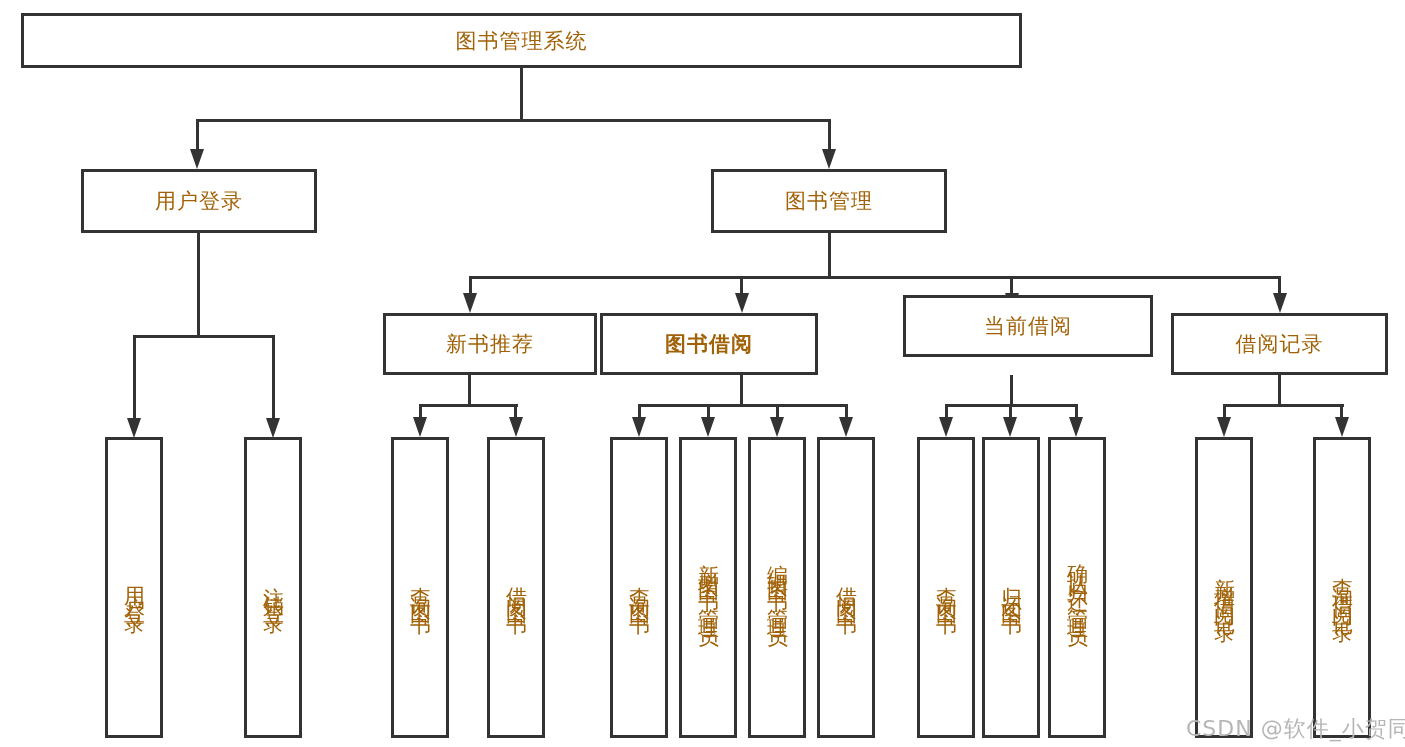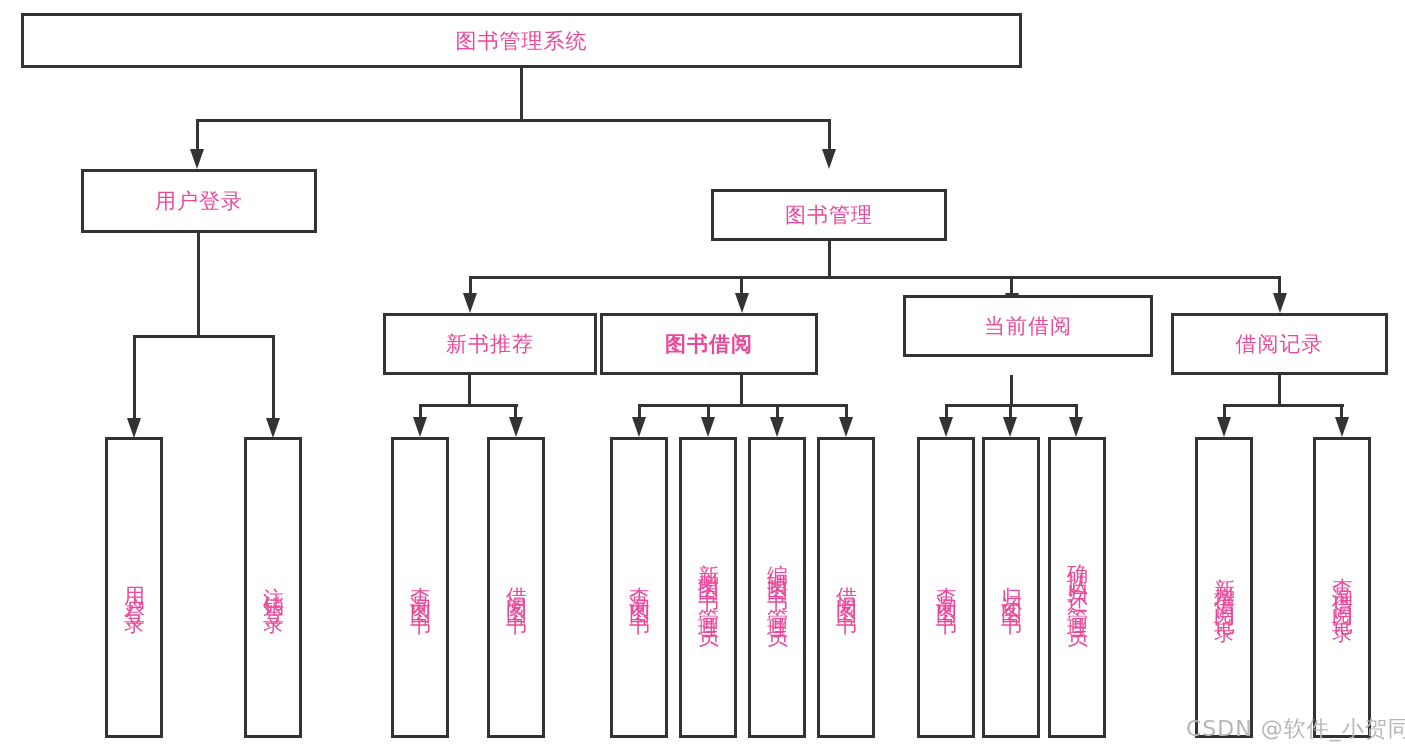--- a/index.html
+++ b/index.html
@@ -9,21 +9,21 @@
     background:#ffffff;
     font-family:"DejaVu Sans","Liberation Sans",sans-serif;
     overflow:hidden;
   }
   .node{
     position:absolute;
     box-sizing:border-box;
     border:3px solid #333333;
     background:#ffffff;
     display:flex;align-items:center;justify-content:center;
-    color:#ec4899;
+    color:#a16207;
     font-size:21px;
     letter-spacing:1px;
     text-align:center;
     z-index:2;
   }
   .vnode{
     width:58px;height:301px;top:437px;
   }
   .vnode span{
     writing-mode:vertical-rl;
@@ -56,21 +56,21 @@
 
 <div id="stage">
 
   <div class="node" style="left:21px;top:13px;width:1001px;height:55px;">
     <span>图书管理系统</span>
   </div>
 
   <div class="node" style="left:81px;top:169px;width:236px;height:64px;">
     <span>用户登录</span>
   </div>
-  <div class="node" style="left:711px;top:169px;width:236px;height:52px;margin-top:20px;">
+  <div class="node" style="left:711px;top:169px;width:236px;height:64px;">
     <span>图书管理</span>
   </div>
 
   <div class="node" style="left:363px;top:313px;width:214px;height:62px;margin-left:20px;">
     <span>新书推荐</span>
   </div>
   <div class="node" style="left:600px;top:313px;width:218px;height:62px;font-weight:bold;">
     <span>图书借阅</span>
   </div>
   <div class="node" style="left:903px;top:295px;width:250px;height:62px;">

